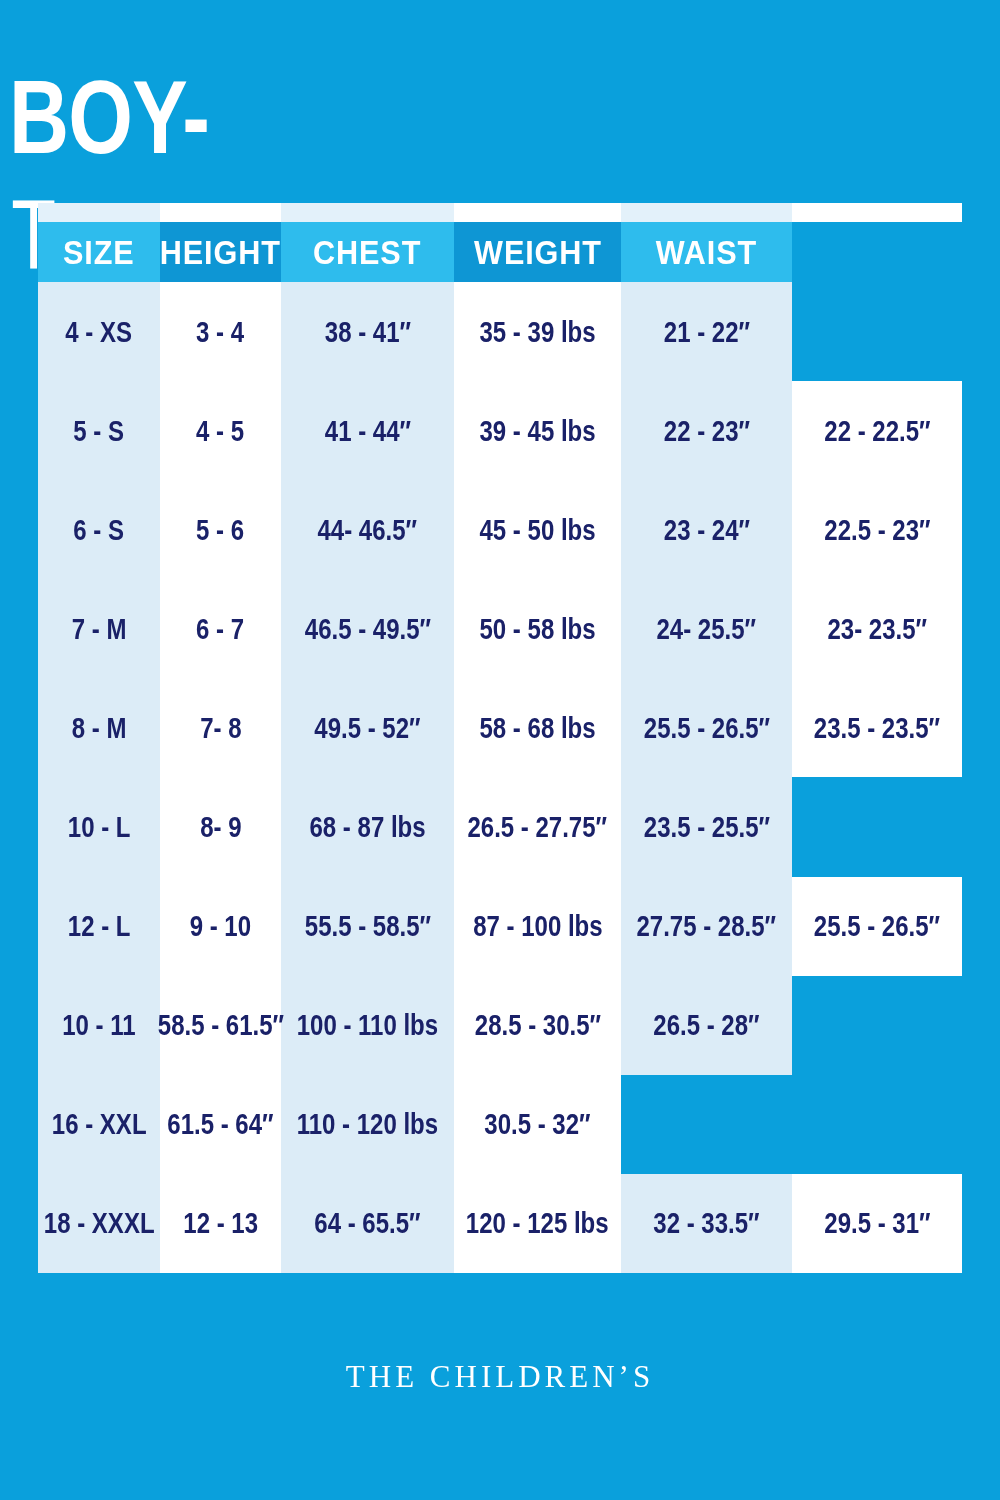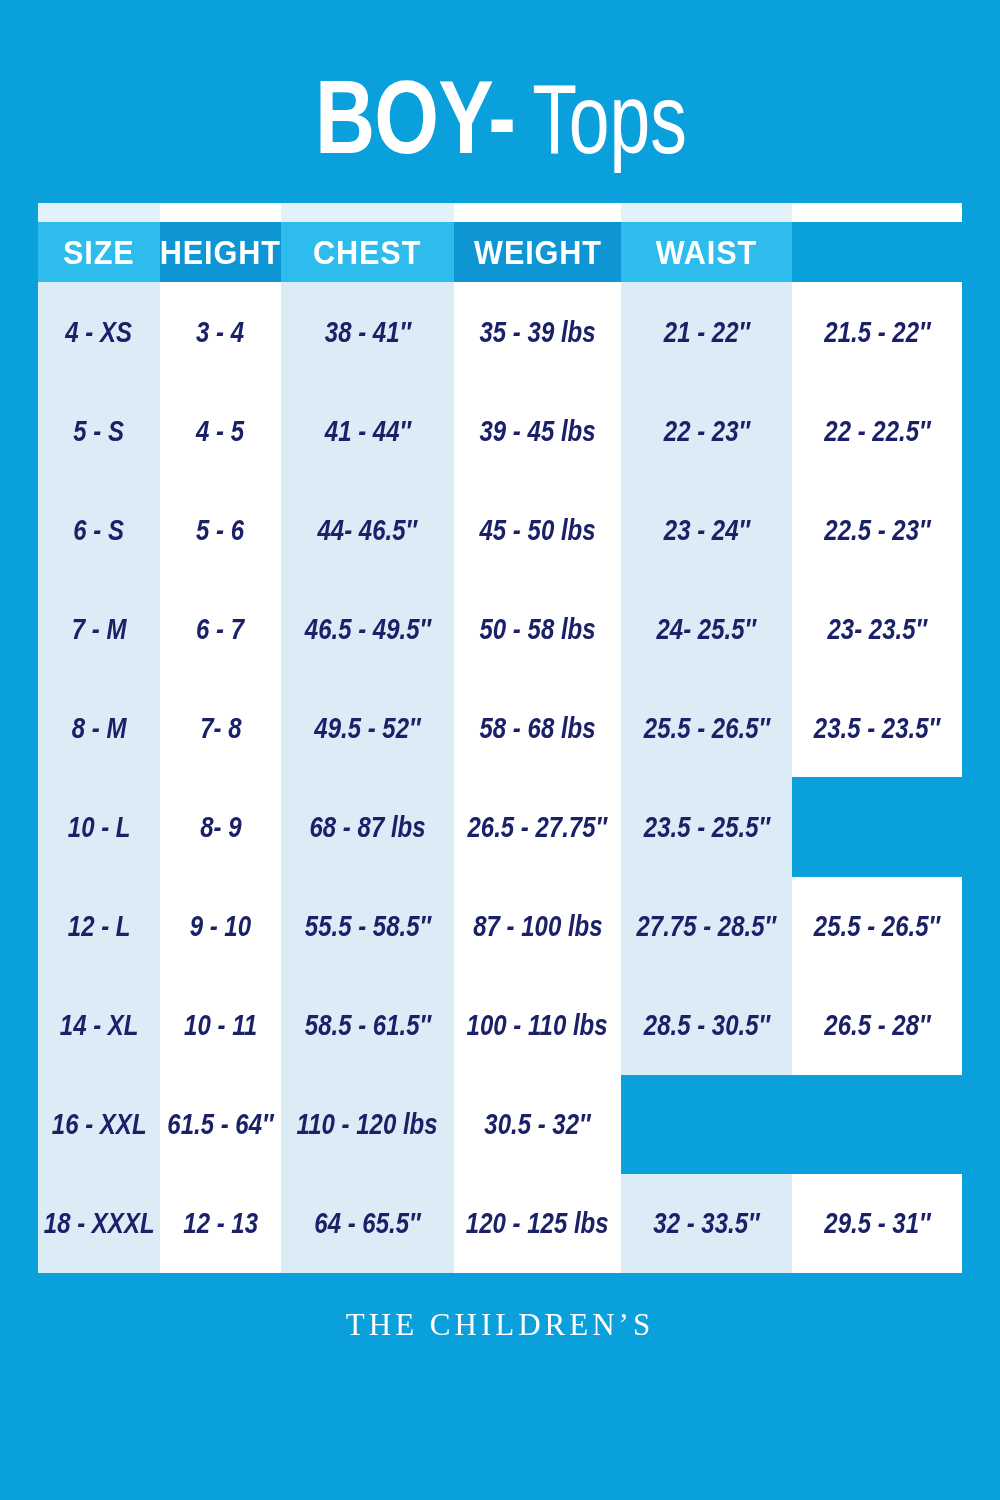--- a/index.html
+++ b/index.html
@@ -8,21 +8,21 @@
     background:#0aa0dc;
     font-family:"Liberation Sans", sans-serif;
     overflow:hidden;
   }
   .page { position:relative; width:1000px; height:1500px; }
 
   
   .title-row {
     position:absolute; top:58px; left:0; width:100%;
     display:flex; justify-content:center; align-items:baseline;
-    color:#ffffff; white-space:nowrap;
+    color:#ffffff; white-space:nowrap;flex-direction:column;
   }
   .t-primary {
     display:inline-block; font-weight:bold; font-size:104px;
     transform:scaleX(.80); transform-origin:50% 100%;
     margin:0 -16px; letter-spacing:-1px;
   }
   .t-secondary {
     display:inline-block; font-weight:normal; font-size:99px;
     transform:scaleX(.74); transform-origin:50% 100%;
     margin:0 -20px;
@@ -39,33 +39,33 @@
 
   .head-row { height:60px; }
   .head-cell {
     display:flex; align-items:center; justify-content:center;
     color:#ffffff; font-weight:bold; font-size:34px;
   }
   .head-cell:nth-child(odd) { background:#2ebced; }
   .head-cell:nth-child(even){ background:#0e96d4; }
   .head-cell .cond { letter-spacing:1px; transform:scaleX(.9); }
 
-  .body-row { height:99.1px;font-style:italic; }
+  .body-row { height:99.1px; }
   .body-cell {
     display:flex; align-items:center; justify-content:center;
     color:#1a2168; font-weight:bold; font-size:30px;
   }
   .body-cell:nth-child(odd) { background:#dcecf7; }
   .body-cell:nth-child(even){ background:#ffffff; }
 
   .cond { display:inline-block; white-space:nowrap; transform-origin:50% 50%; }
   .body-cell .cond { transform:scaleX(.8); }
 
   
-  .brand { position:absolute; top:1306px; left:0; width:100%; text-align:center; color:#ffffff; }
+  .brand { position:absolute; top:1358px; left:0; width:100%; text-align:center; color:#ffffff; }
   .brand-top {
     font-family:"Liberation Serif", serif;
     font-size:31px; letter-spacing:4px; line-height:1.2;
   }
   .brand-bottom {
     font-family:"Liberation Serif", serif;
     font-size:106px; letter-spacing:1px; line-height:1.0; margin-top:4px;
   }
 </style>
 </head>
@@ -118,23 +118,20 @@
           </div>
         <div class="body-cell">
             <span class="cond">38 - 41″</span>
           </div>
         <div class="body-cell">
             <span class="cond">35 - 39 lbs</span>
           </div>
         <div class="body-cell">
             <span class="cond">21 - 22″</span>
           </div>
-        <div class="body-cell">
-            <span class="cond">21.5 - 22″</span>
-          </div>
       </div>
 
       <div class="grid-row body-row">
         <div class="body-cell">
             <span class="cond">5 - S</span>
           </div>
         <div class="body-cell">
             <span class="cond">4 - 5</span>
           </div>
         <div class="body-cell">
@@ -247,23 +244,20 @@
           </div>
         <div class="body-cell">
             <span class="cond">27.75 - 28.5″</span>
           </div>
         <div class="body-cell">
             <span class="cond">25.5 - 26.5″</span>
           </div>
       </div>
 
       <div class="grid-row body-row">
-        <div class="body-cell">
-            <span class="cond">14 - XL</span>
-          </div>
         <div class="body-cell">
             <span class="cond">10 - 11</span>
           </div>
         <div class="body-cell">
             <span class="cond">58.5 - 61.5″</span>
           </div>
         <div class="body-cell">
             <span class="cond">100 - 110 lbs</span>
           </div>
         <div class="body-cell">

